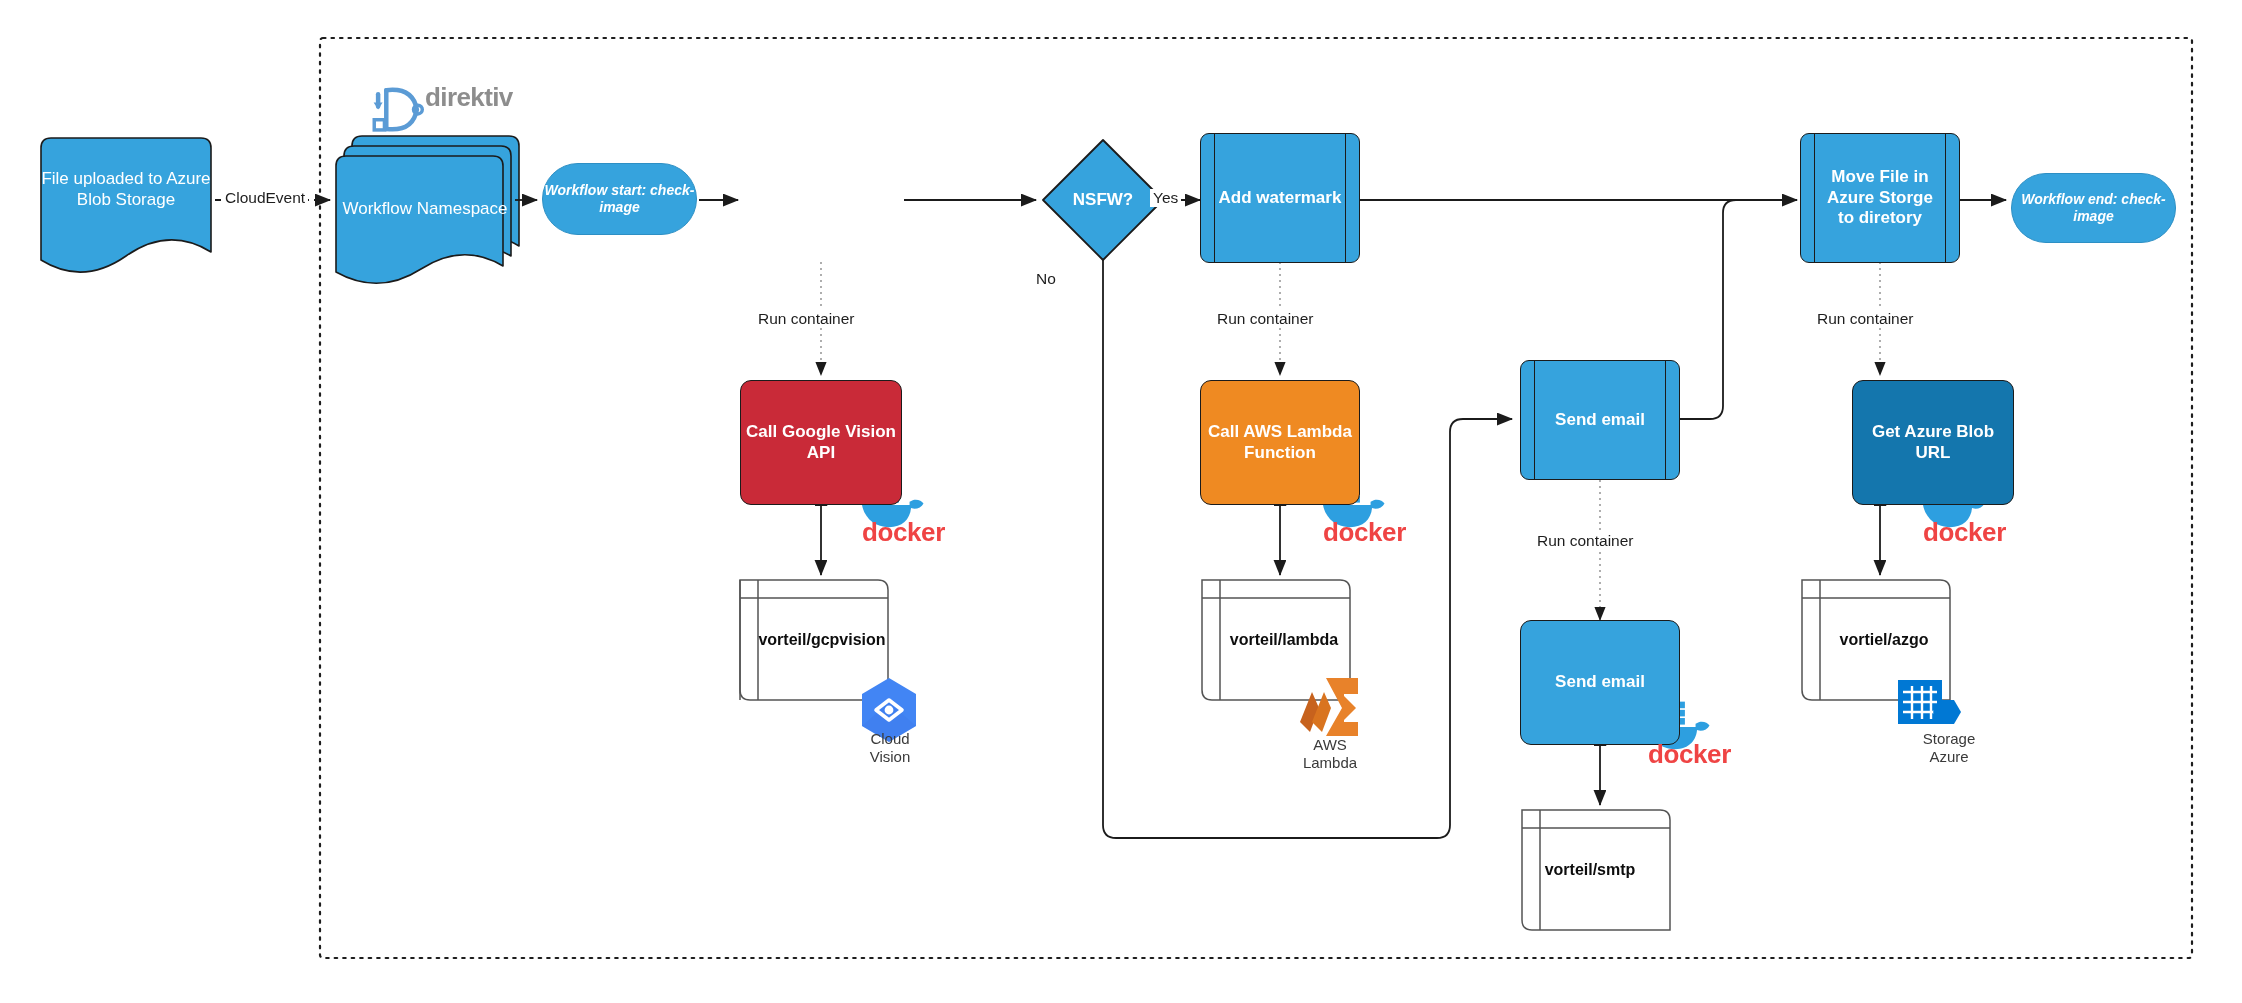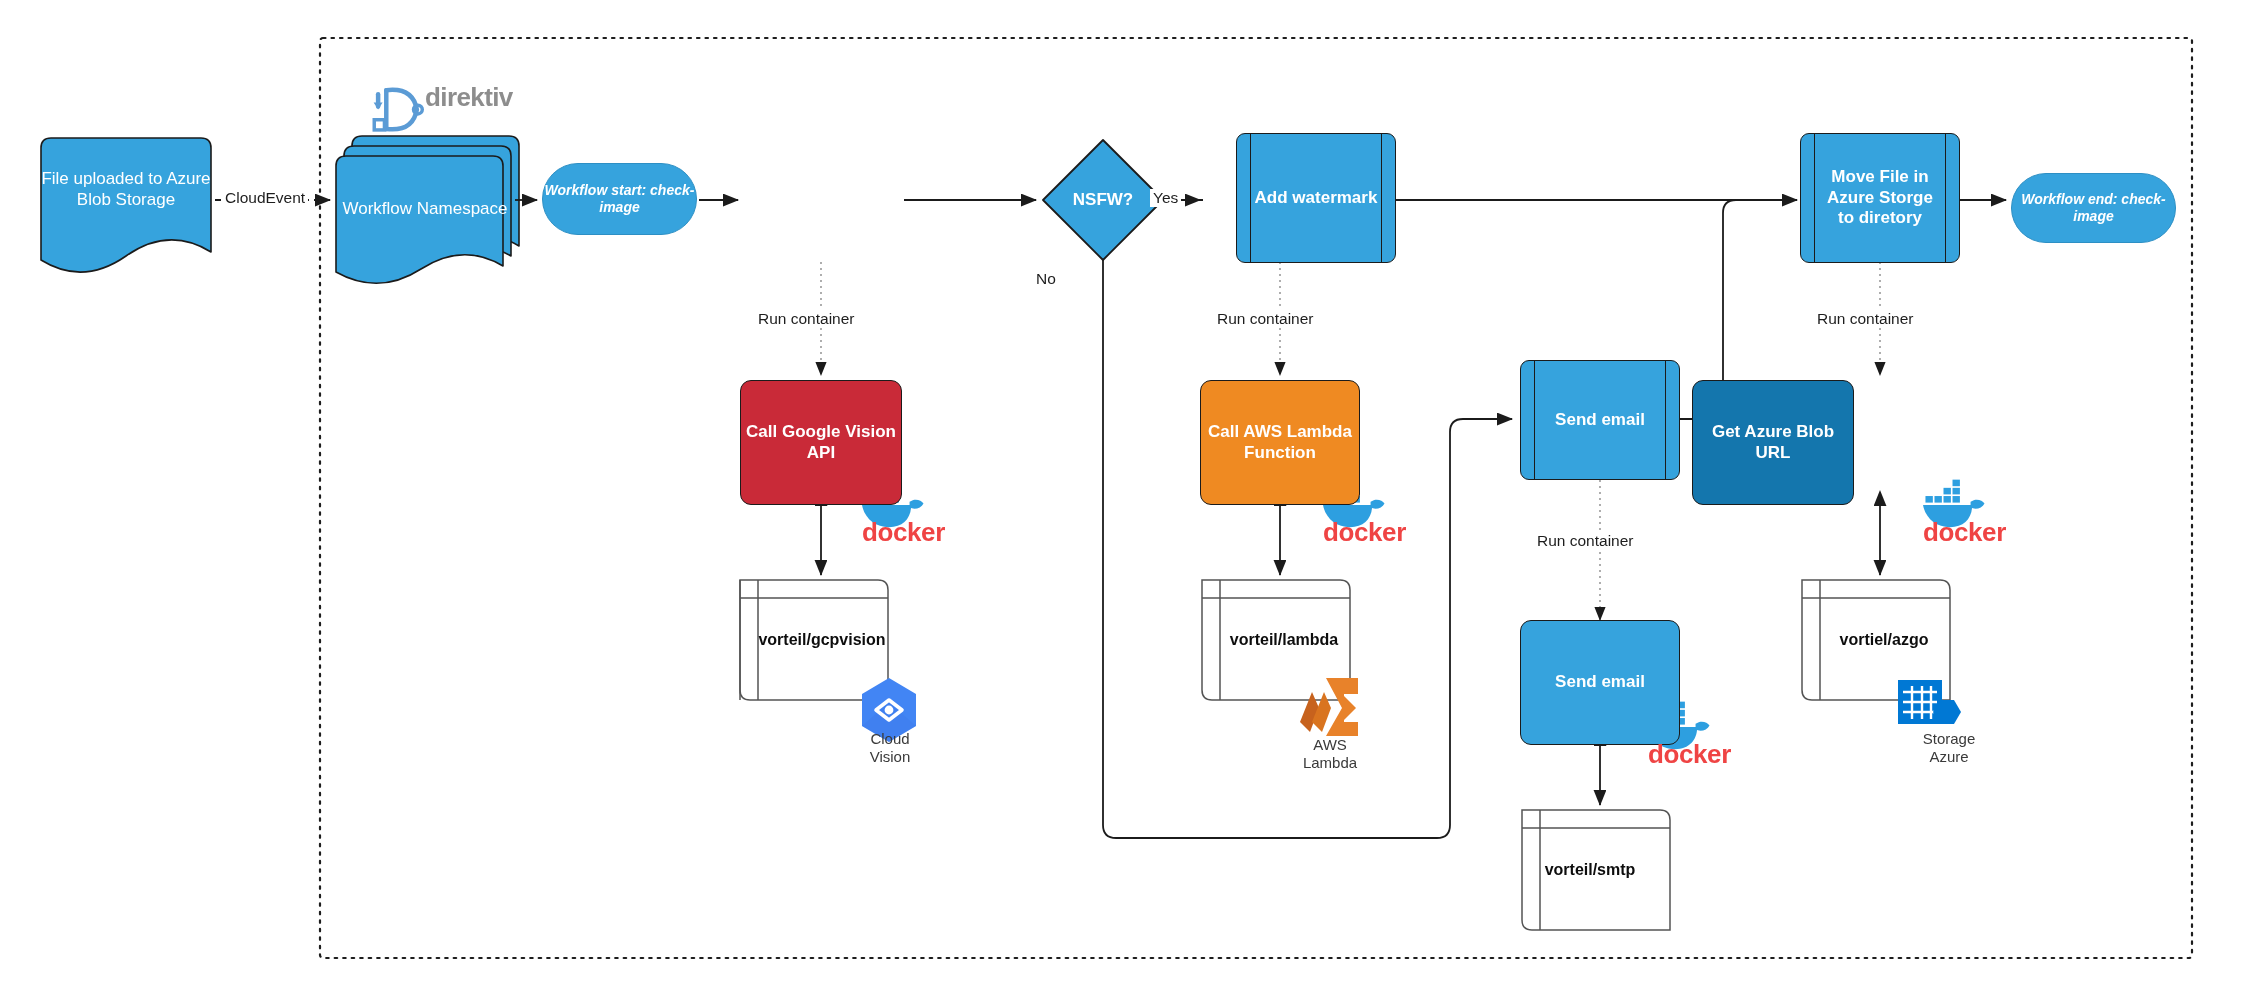--- a/index.html
+++ b/index.html
@@ -220,21 +220,21 @@
 
   <div class="node stadium" style="left:542px;top:163px;width:155px;height:72px;">
     <span>Workflow start: check-image</span>
   </div>
 
 
   <div class="node" style="left:1043px;top:182px;width:120px;height:36px;font-size:17px;">
     <span>NSFW?</span>
   </div>
 
-  <div class="node proc" style="left:1200px;top:133px;width:160px;height:130px;margin-left:36px;">
+  <div class="node proc" style="left:1200px;top:133px;width:160px;height:130px;">
     <span class="barL"></span>
     <span class="barR"></span>
     <span class="ptxt">Add watermark</span>
   </div>
 
   <div class="node proc" style="left:1520px;top:360px;width:160px;height:120px;">
     <span class="barL"></span>
     <span class="barR"></span>
     <span class="ptxt">Send email</span>
   </div>
@@ -254,21 +254,21 @@
   </div>
 
   <div class="node rect red" style="left:740px;top:380px;width:162px;height:125px;">
     <span>Call Google Vision API</span>
   </div>
 
   <div class="node rect orange" style="left:1200px;top:380px;width:160px;height:125px;">
     <span>Call AWS Lambda Function</span>
   </div>
 
-  <div class="node rect darkblue" style="left:1692px;top:380px;width:162px;height:125px;">
+  <div class="node rect darkblue" style="left:1852px;top:380px;width:162px;height:125px;">
     <span>Get Azure Blob URL</span>
   </div>
 
   <div class="cbox" style="left:740px;top:580px;width:148px;height:120px;">
     <span class="ctext">vorteil/gcpvision</span>
   </div>
   <div class="cbox" style="left:1202px;top:580px;width:148px;height:120px;">
     <span class="ctext">vorteil/lambda</span>
   </div>
   <div class="cbox" style="left:1522px;top:810px;width:120px;height:120px;">

